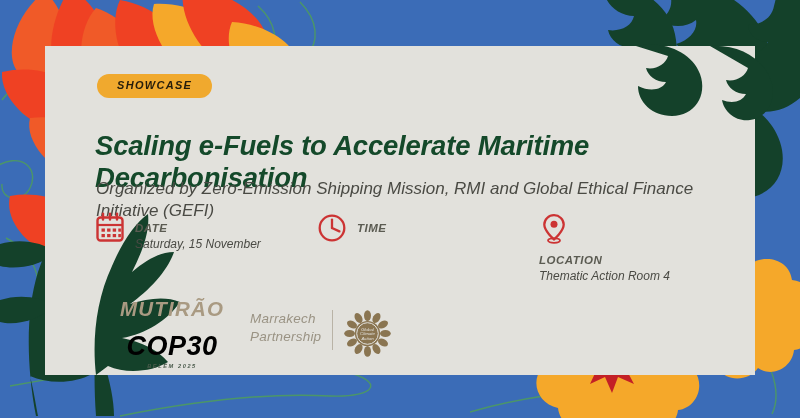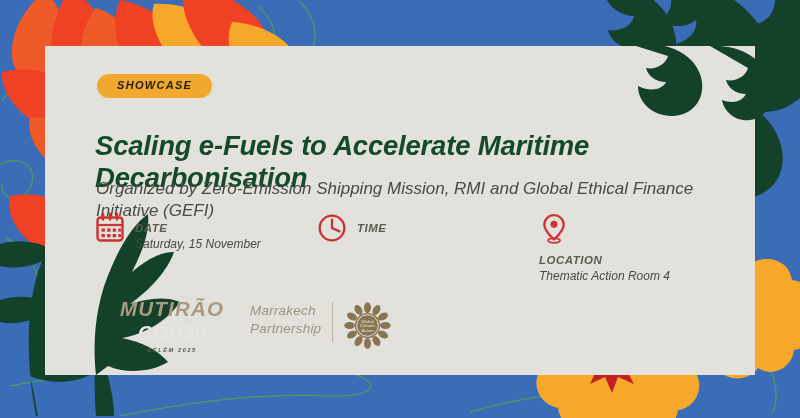--- a/index.html
+++ b/index.html
@@ -67,22 +67,22 @@
   .logos{
     position:absolute;left:75px;top:253px;
     display:flex;align-items:center;
   }
   .cop{ text-align:center; }
   .cop .mut{
     color:#a99a82;font-size:20.5px;font-weight:bold;letter-spacing:1.2px;
     line-height:1;
   }
   .cop .c30{
-    color:#e5e5e5;font-size:20px;font-weight:bold;letter-spacing:0.5px;
-    line-height:1.05;margin-top:3px;
+    color:#000000;font-size:27px;font-weight:bold;letter-spacing:0.5px;
+    line-height:1.05;margin-top:12px;
   }
   .cop .belem{
     color:#4b5b4c;font-size:5.6px;font-weight:bold;letter-spacing:1.6px;
     margin-top:3px;
   }
   .mp{
     display:flex;align-items:flex-start;margin-left:26px;
   }
   .mp .mptxt{
     color:#9a9384;font-size:13.5px;line-height:1.28;letter-spacing:.2px;

